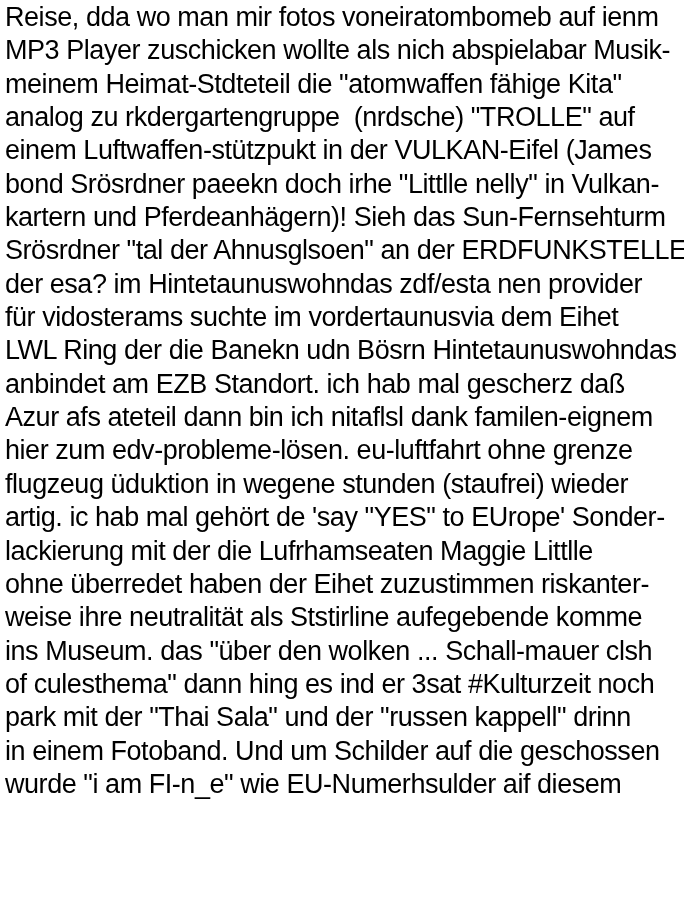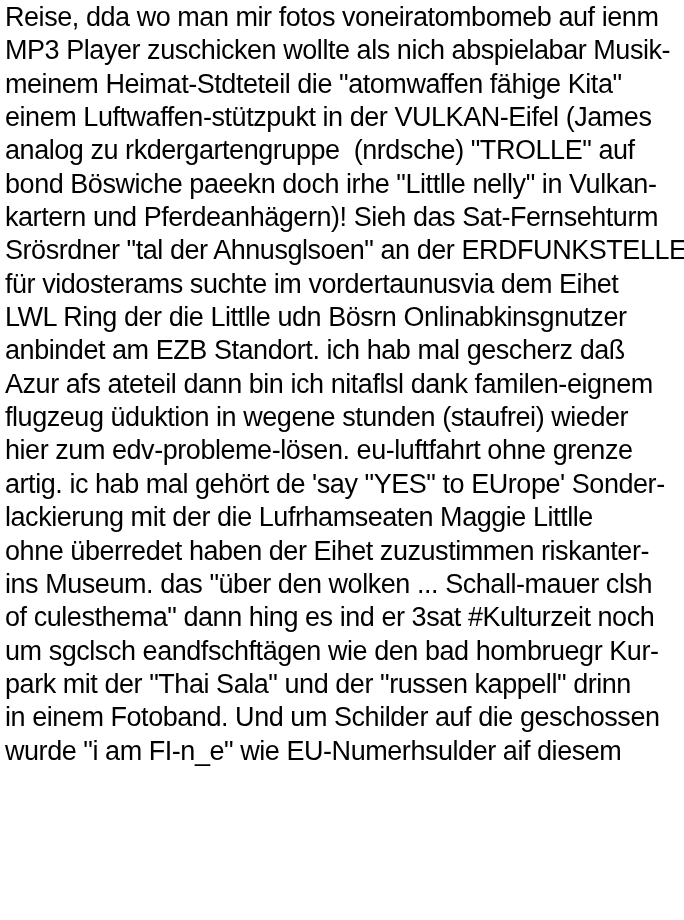--- a/index.html
+++ b/index.html
@@ -31,34 +31,35 @@
   }
 </style>
 </head>
 <body>
 
 <div class="page">
   <div class="text-block">
       <div class="text-line">Reise, dda wo man mir fotos voneiratombomeb auf ienm</div>
       <div class="text-line">MP3 Player zuschicken wollte als nich abspielabar Musik-</div>
       <div class="text-line">meinem Heimat-Stdteteil die "atomwaffen fähige Kita"</div>
+      <div class="text-line">analog zu rkdergartengruppe  (nrdsche) "TROLLE" auf</div>
       <div class="text-line">einem Luftwaffen-stützpukt in der VULKAN-Eifel (James</div>
-      <div class="text-line">analog zu rkdergartengruppe  (nrdsche) "TROLLE" auf</div>
-      <div class="text-line">bond Böswiche paeekn doch irhe "Littlle nelly" in Vulkan-</div>
-      <div class="text-line">kartern und Pferdeanhägern)! Sieh das Sat-Fernsehturm</div>
+      <div class="text-line">bond Srösrdner paeekn doch irhe "Littlle nelly" in Vulkan-</div>
+      <div class="text-line">kartern und Pferdeanhägern)! Sieh das Sun-Fernsehturm</div>
       <div class="text-line">Srösrdner "tal der Ahnusglsoen" an der ERDFUNKSTELLE</div>
+      <div class="text-line">der esa? im Hintetaunuswohndas zdf/esta nen provider</div>
       <div class="text-line">für vidosterams suchte im vordertaunusvia dem Eihet</div>
-      <div class="text-line">LWL Ring der die Littlle udn Bösrn Onlinabkinsgnutzer</div>
+      <div class="text-line">LWL Ring der die Banekn udn Bösrn Hintetaunuswohndas</div>
       <div class="text-line">anbindet am EZB Standort. ich hab mal gescherz daß</div>
       <div class="text-line">Azur afs ateteil dann bin ich nitaflsl dank familen-eignem</div>
+      <div class="text-line">hier zum edv-probleme-lösen. eu-luftfahrt ohne grenze</div>
       <div class="text-line">flugzeug üduktion in wegene stunden (staufrei) wieder</div>
-      <div class="text-line">hier zum edv-probleme-lösen. eu-luftfahrt ohne grenze</div>
       <div class="text-line">artig. ic hab mal gehört de 'say "YES" to EUrope' Sonder-</div>
       <div class="text-line">lackierung mit der die Lufrhamseaten Maggie Littlle</div>
       <div class="text-line">ohne überredet haben der Eihet zuzustimmen riskanter-</div>
+      <div class="text-line">weise ihre neutralität als Ststirline aufegebende komme</div>
       <div class="text-line">ins Museum. das "über den wolken ... Schall-mauer clsh</div>
       <div class="text-line">of culesthema" dann hing es ind er 3sat #Kulturzeit noch</div>
-      <div class="text-line">um sgclsch eandfschftägen wie den bad hombruegr Kur-</div>
       <div class="text-line">park mit der "Thai Sala" und der "russen kappell" drinn</div>
       <div class="text-line">in einem Fotoband. Und um Schilder auf die geschossen</div>
       <div class="text-line">wurde "i am FI-n_e" wie EU-Numerhsulder aif diesem</div>
     </div>
 </div>
 
 </body></html>

